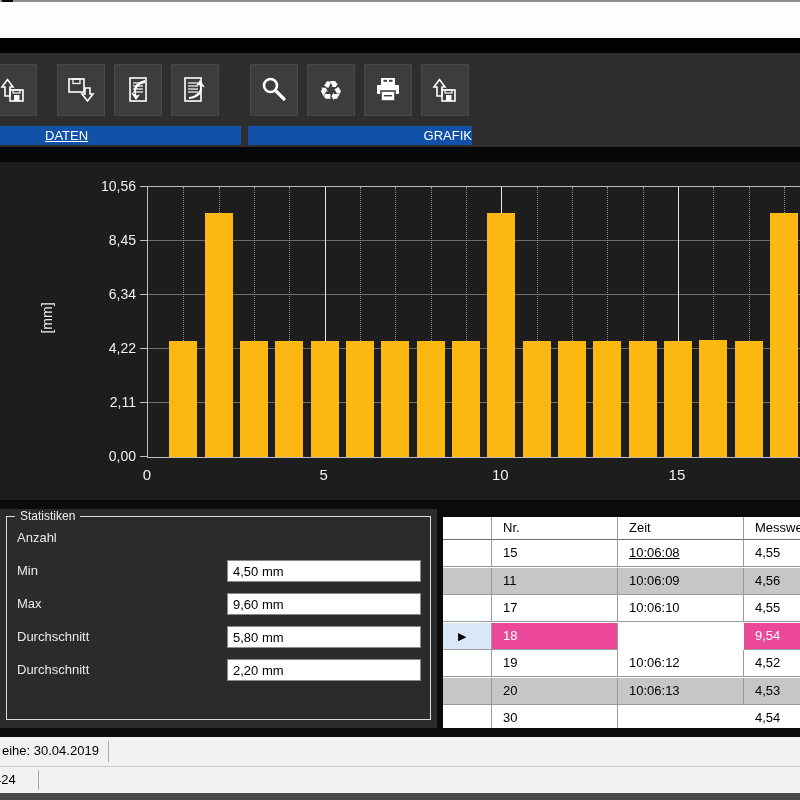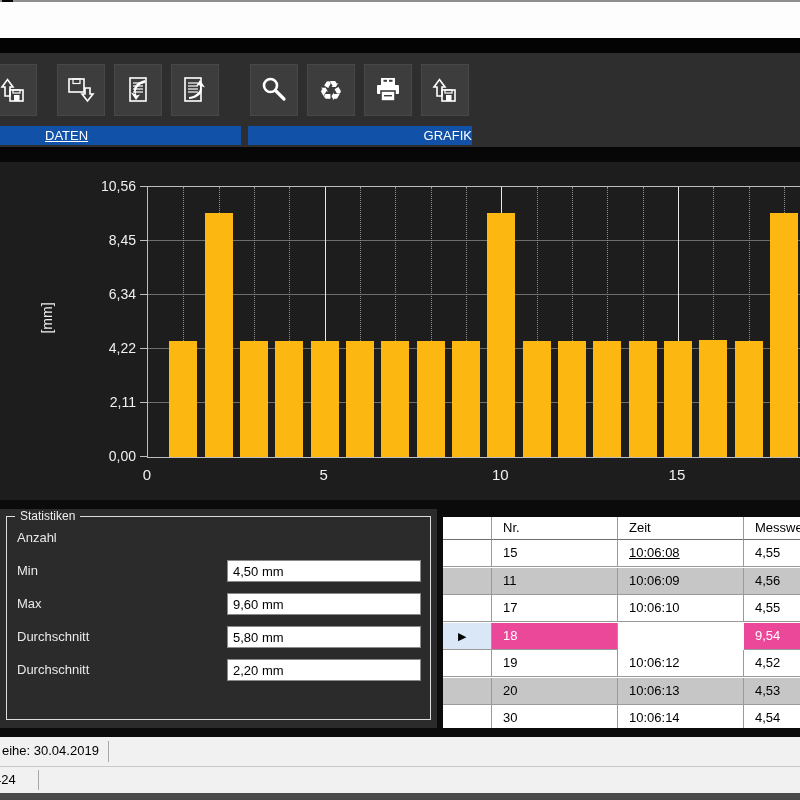--- a/index.html
+++ b/index.html
@@ -287,21 +287,20 @@
         </div>
         <div class="grid-row row-gray" style="top: 160.5px;">
           <div class="grid-cell sel-cell" style="left: 0px; width: 49px;"></div>
           <div class="grid-cell" style="left: 49px; width: 126px;">20</div>
           <div class="grid-cell" style="left: 175px; width: 126px;">10:06:13</div>
           <div class="grid-cell" style="left: 301px; width: 110px;">4,53</div>
         </div>
         <div class="grid-row row-white" style="top: 188px;">
           <div class="grid-cell sel-cell" style="left: 0px; width: 49px;"></div>
           <div class="grid-cell" style="left: 49px; width: 126px;">30</div>
-          <div class="grid-cell" style="left: 175px; width: 126px;">10:06:14</div>
           <div class="grid-cell" style="left: 301px; width: 110px;">4,54</div>
         </div>
       </div>
   </div>
 
   <div class="abs" id="status1">
     <span class="status-text" style="left:2px;">eihe: 30.04.2019</span>
     <div class="status-sep" style="left:108px;top:4px;height:21px;"></div>
   </div>
   <div class="abs" id="status2">

